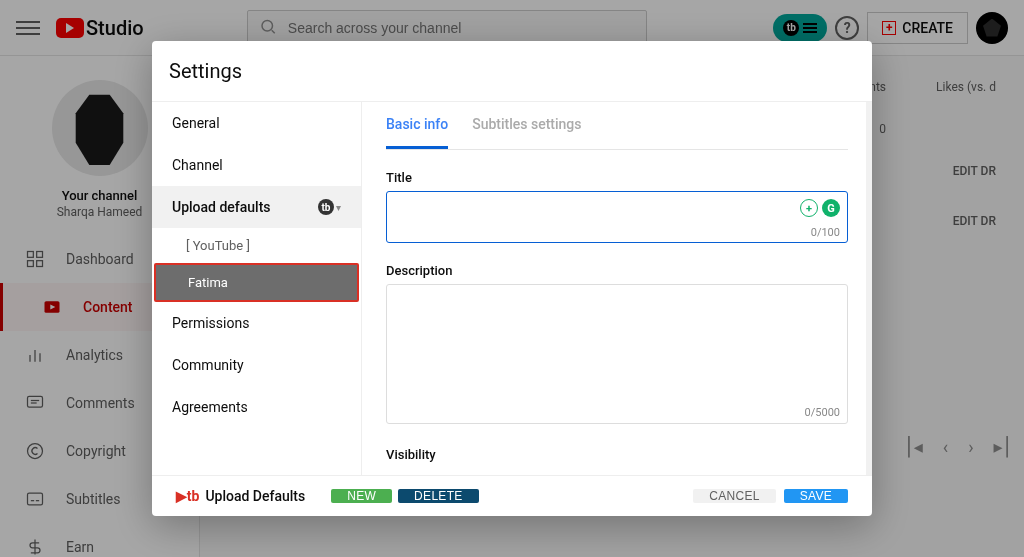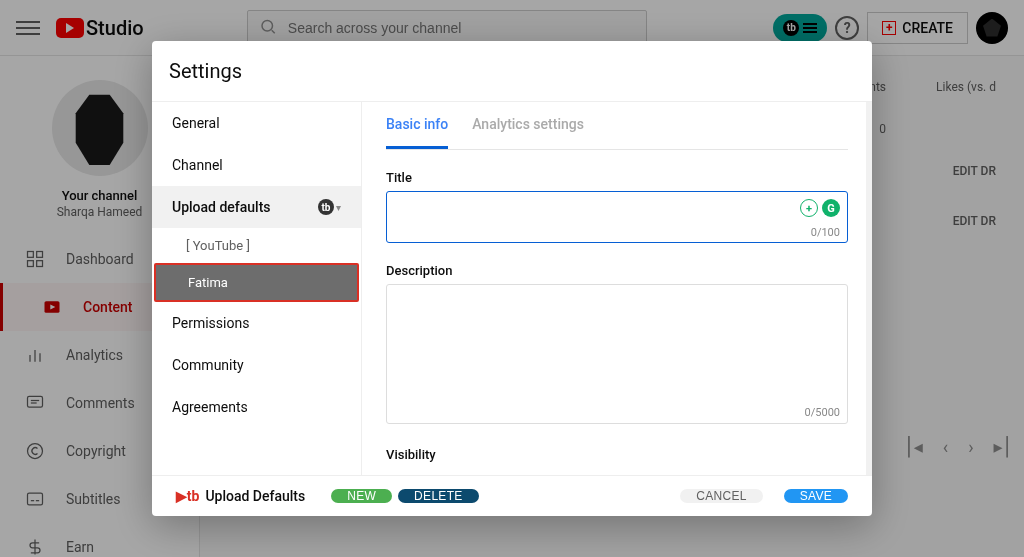--- a/index.html
+++ b/index.html
@@ -72,26 +72,26 @@
     .bdg.plus{border:1.5px solid #10b26b;color:#10b26b;}
     .bdg.g{background:#10b26b;color:#fff;}
     .desc-input { width:100%; height:140px; border:1px solid #ddd; border-radius:3px; padding:8px 10px; font-size:14px; resize:none; margin-top:6px; }
     .desc-wrap{position:relative;}
     .scroll-hint{position:absolute;right:0;top:0;bottom:0;width:6px;background:#f1f1f1;}
 
     .dlg-footer { border-top:1px solid #eee; padding:12px 24px; display:flex; align-items:center; justify-content:space-between; }
     .footer-left{ display:flex; align-items:center; gap:6px; font-size:14px; font-weight:500; }
     .tb-logo{color:#d93025;font-weight:bold;font-size:14px;}
     .btn-row{display:flex; gap:6px; align-items:center;}
-    .btn{padding:0 16px;font-size:12px;font-weight:500;border:none;cursor:pointer;border-radius:8px;letter-spacing:.3px;}
+    .btn{padding:0 16px;font-size:12px;font-weight:500;border:none;cursor:pointer;border-radius:2px;letter-spacing:.3px;}
     .btn-new{background:#4caf50;color:#fff;}
     .btn-del{background:#0c4a6e;color:#fff;}
     .btn-cancel{background:#f1f1f1;color:#606060;}
     .btn-save{background:#2196f3;color:#fff;}
-    .footer-right{display:flex;gap:21px;}
+    .footer-right{display:flex;gap:8px;}
   </style>
 </head>
 <body>
 
 <div class="header">
   <div class="hamburger">
       <span></span>
       <span></span>
       <span></span>
     </div>
@@ -254,21 +254,21 @@
         <div class="dlg-nav-sub">[ YouTube ]</div>
         <div class="dlg-nav-sub highlighted">Fatima</div>
         <div class="dlg-nav-item">Permissions</div>
         <div class="dlg-nav-item">Community</div>
         <div class="dlg-nav-item">Agreements</div>
       </div>
       <div class="dlg-main">
         <div class="scroll-hint"></div>
         <div class="tabs">
           <div class="tab active">Basic info</div>
-          <div class="tab">Analytics settings</div>
+          <div class="tab">Subtitles settings</div>
         </div>
         <div class="form-label">Title</div>
         <div class="input-wrap">
           <input class="title-input" type="text" value="" style="">
           <div class="badges">
             <div class="bdg plus">+</div>
             <div class="bdg g">G</div>
           </div>
           <div class="counter">0/100</div>
         </div>

